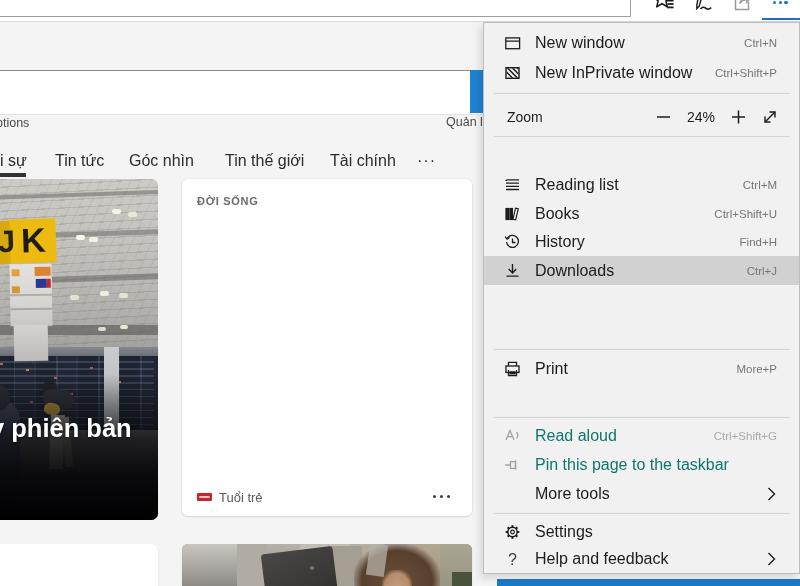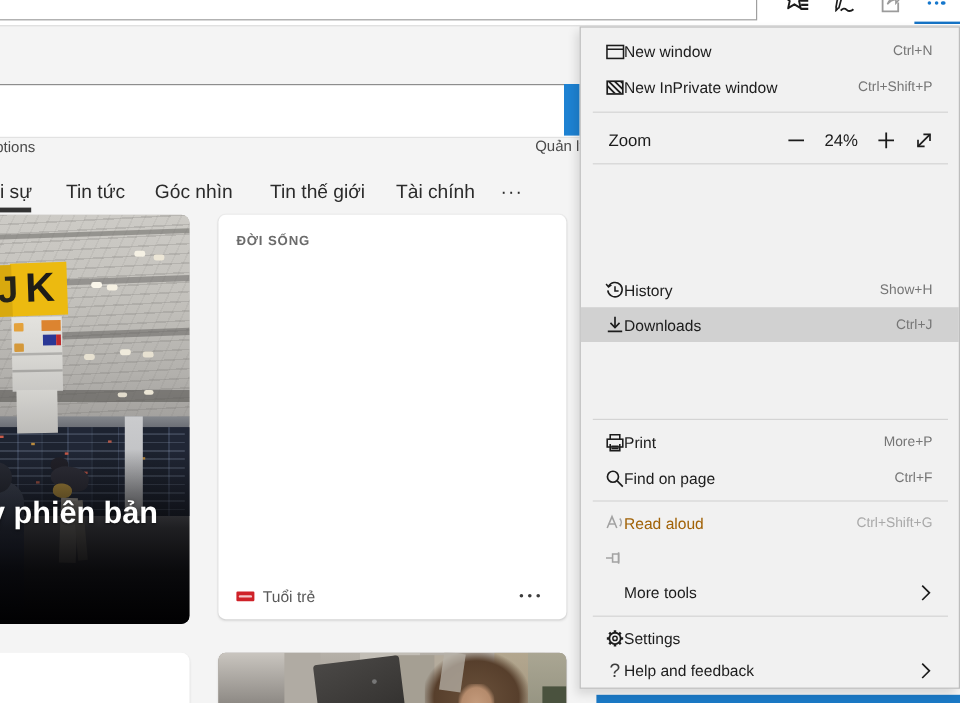--- a/index.html
+++ b/index.html
@@ -25,25 +25,25 @@
 
 #kicker{left:15px;top:15.5px;font-size:11px;font-weight:bold;letter-spacing:.7px;color:#6b6b6b}
 #headline{left:14px;top:39px;width:266px;font-size:19.5px;font-weight:bold;color:#262626;line-height:26px}
 #ttlogo{left:15px;top:314px;width:15px;height:8px;background:#cf2128;border-radius:1px}
 #ttname{left:37px;top:310.5px;font-size:13px;color:#595959}
 .carddots{top:315.5px;left:251px;line-height:0;font-size:0}
 .carddots i{display:inline-block;vertical-align:top;width:3.2px;height:3.2px;border-radius:50%;background:#3c3c3c;margin-right:3.6px}
 
 #menu{left:483px;top:22px;width:315px;height:550px;background:#f1f1f1;border:1px solid #bdbdbd;box-shadow:-3px 4px 8px rgba(0,0,0,.12)}
 .mrow{position:absolute;left:0;right:0;height:29px}
-.mrow .lab{position:absolute;left:36px;top:50%;transform:translateY(-50%);font-size:13px;color:#1c1c1c;white-space:nowrap}
+.mrow .lab{position:absolute;left:51px;top:50%;transform:translateY(-50%);font-size:16px;color:#1c1c1c;white-space:nowrap}
 .mrow .sc{position:absolute;right:22px;top:50%;transform:translateY(-50%);font-size:11.5px;color:#767676;white-space:nowrap}
 .mrow svg.ic{position:absolute;left:20px;top:50%;transform:translateY(-50%)}
 .mrow svg.chev{position:absolute;right:23px;top:50%;transform:translateY(-50%)}
-.mrow.dis .lab{color:#a16207}
+.mrow.dis .lab{color:#0f766e}
 .mrow.dis .sc{color:#a9a9a9}
 .msep{position:absolute;left:10px;right:9px;height:1px;background:#d4d4d4}
 #hlrow{position:absolute;left:0;right:0;top:233px;height:29px;background:#d1d1d1}
 .zlab{position:absolute;left:23px;top:50%;transform:translateY(-50%);font-size:14px;color:#1c1c1c}
 </style>
 </head>
 <body>
 
 <div class="abs" id="searchbox"></div>
 <div class="abs" id="searchbtn"></div>
@@ -222,30 +222,54 @@
       </svg>
     <svg style="position:absolute;left:278px;top:50%;transform:translateY(-50%)" width="16" height="16" viewBox="0 0 16 16">
         <g stroke="#1c1c1c" stroke-width="1.4" fill="none">
           <line x1="3" y1="13" x2="13" y2="3"></line>
           <polyline points="7.5,3 13,3 13,8.5"></polyline>
           <polyline points="3,7.5 3,13 8.5,13"></polyline>
         </g>
       </svg>
   </div>
   <div class="msep" style="top:112.5px"></div>
+  <div class="mrow" style="top:147.5px">
+    <svg class="ic" width="17" height="17" viewBox="0 0 17 17">
+        <g stroke="#1c1c1c" stroke-width="1.3">
+          <path d="M3.2 3.4 Q2 3.4 2 4.6" fill="none"></path>
+          <line x1="3.2" y1="3.4" x2="15" y2="3.4"></line>
+          <line x1="2" y1="6.6" x2="15" y2="6.6"></line>
+          <line x1="2" y1="9.8" x2="15" y2="9.8"></line>
+          <line x1="2" y1="13" x2="15" y2="13"></line>
+        </g>
+      </svg>
+    <span class="lab">Reading list</span>
+      <span class="sc">Ctrl+M</span>
+    </div>
+  <div class="mrow" style="top:176px">
+    <svg class="ic" width="17" height="17" viewBox="0 0 17 17">
+        <g fill="none" stroke="#1c1c1c" stroke-width="1.2">
+          <rect x="2" y="3" width="2.5" height="11" fill="#1c1c1c"></rect>
+          <rect x="5.9" y="3" width="2.5" height="11" fill="#1c1c1c"></rect>
+          <rect x="10.2" y="2.8" width="2.8" height="11.4" transform="rotate(13 11.6 8.5)"></rect>
+        </g>
+      </svg>
+    <span class="lab">Books</span>
+      <span class="sc">Ctrl+Shift+U</span>
+    </div>
   <div class="mrow" style="top:204.5px">
     <svg class="ic" width="17" height="17" viewBox="0 0 17 17">
         <g fill="none" stroke="#1c1c1c" stroke-width="1.3">
           <path d="M3.1 5.2 A6 6 0 1 1 2.5 8.5"></path>
           <polyline points="1.1,3.2 3.1,5.6 5.5,3.9"></polyline>
           <polyline points="8.5,5 8.5,9 11.5,9"></polyline>
         </g>
       </svg>
     <span class="lab">History</span>
-      <span class="sc">Show+H</span>
+      <span class="sc">Find+H</span>
     </div>
   <div class="mrow" style="top:233px">
     <svg class="ic" width="17" height="17" viewBox="0 0 17 17">
         <g fill="none" stroke="#1c1c1c" stroke-width="1.4">
           <line x1="8.5" y1="1.5" x2="8.5" y2="10"></line>
           <polyline points="4.7,6.6 8.5,10.4 12.3,6.6"></polyline>
           <line x1="2.5" y1="13.6" x2="14.5" y2="13.6"></line>
         </g>
       </svg>
     <span class="lab">Downloads</span>
@@ -257,30 +281,20 @@
         <g fill="none" stroke="#1c1c1c" stroke-width="1.3">
           <polyline points="4.5,5.5 4.5,1.8 12.5,1.8 12.5,5.5"></polyline>
           <rect x="2" y="5.5" width="13" height="6.5"></rect>
           <polyline points="4.5,9.5 4.5,15 12.5,15 12.5,9.5"></polyline>
           <line x1="5.5" y1="11.4" x2="11.5" y2="11.4"></line>
           <line x1="5.5" y1="13.2" x2="11.5" y2="13.2"></line>
         </g>
       </svg>
     <span class="lab">Print</span>
       <span class="sc">More+P</span>
-    </div>
-  <div class="mrow" style="top:361px">
-    <svg class="ic" width="17" height="17" viewBox="0 0 17 17">
-        <g fill="none" stroke="#1c1c1c" stroke-width="1.4">
-          <circle cx="6.8" cy="6.8" r="4.6"></circle>
-          <line x1="10.3" y1="10.3" x2="15" y2="15"></line>
-        </g>
-      </svg>
-    <span class="lab">Find on page</span>
-      <span class="sc">Ctrl+F</span>
     </div>
   <div class="msep" style="top:394px"></div>
   <div class="mrow dis" style="top:398px">
     <svg class="ic" width="19" height="17" viewBox="0 0 19 17">
         <g fill="none" stroke="#a3a3a3" stroke-width="1.3">
           <polyline points="2,12.5 6,3 10,12.5"></polyline>
           <line x1="3.4" y1="9.2" x2="8.7" y2="9.2"></line>
           <path d="M12.5 4.5 A5 5 0 0 1 12.5 11"></path>
           <path d="M14.8 2.8 A7.5 7.5 0 0 1 14.8 12.7" opacity="0"></path>
         </g>
@@ -290,20 +304,21 @@
     </div>
   <div class="mrow dis" style="top:427px">
     <svg class="ic" width="18" height="17" viewBox="0 0 18 17">
         <g fill="none" stroke="#a3a3a3" stroke-width="1.3">
           <line x1="1" y1="8.5" x2="6" y2="8.5"></line>
           <path d="M6.5 5.2 L11.5 5.2 L11.5 11.8 L6.5 11.8 Z"></path>
           <line x1="11.5" y1="3.8" x2="11.5" y2="13.2"></line>
           <line x1="13.5" y1="5.2" x2="13.5" y2="11.8" opacity="0"></line>
         </g>
       </svg>
+    <span class="lab">Pin this page to the taskbar</span>
     </div>
   <div class="mrow" style="top:456px">
       <span class="lab">More tools</span>
     <svg class="chev" width="9" height="15" viewBox="0 0 9 15">
         <polyline points="1.5,1.5 7.5,7.5 1.5,13.5" fill="none" stroke="#1c1c1c" stroke-width="1.4"></polyline>
       </svg>
     </div>
   <div class="msep" style="top:489.5px"></div>
   <div class="mrow" style="top:494px">
     <svg class="ic" width="17" height="17" viewBox="0 0 17 17">

